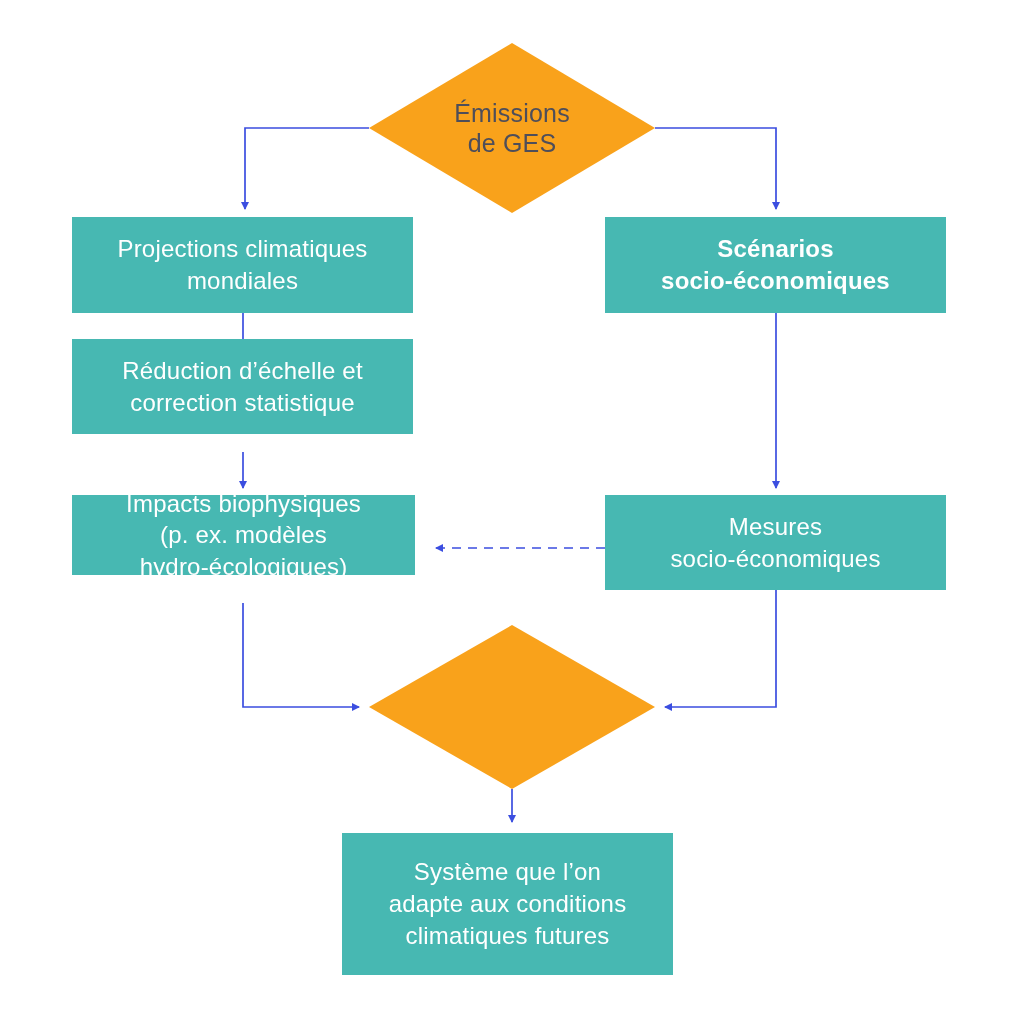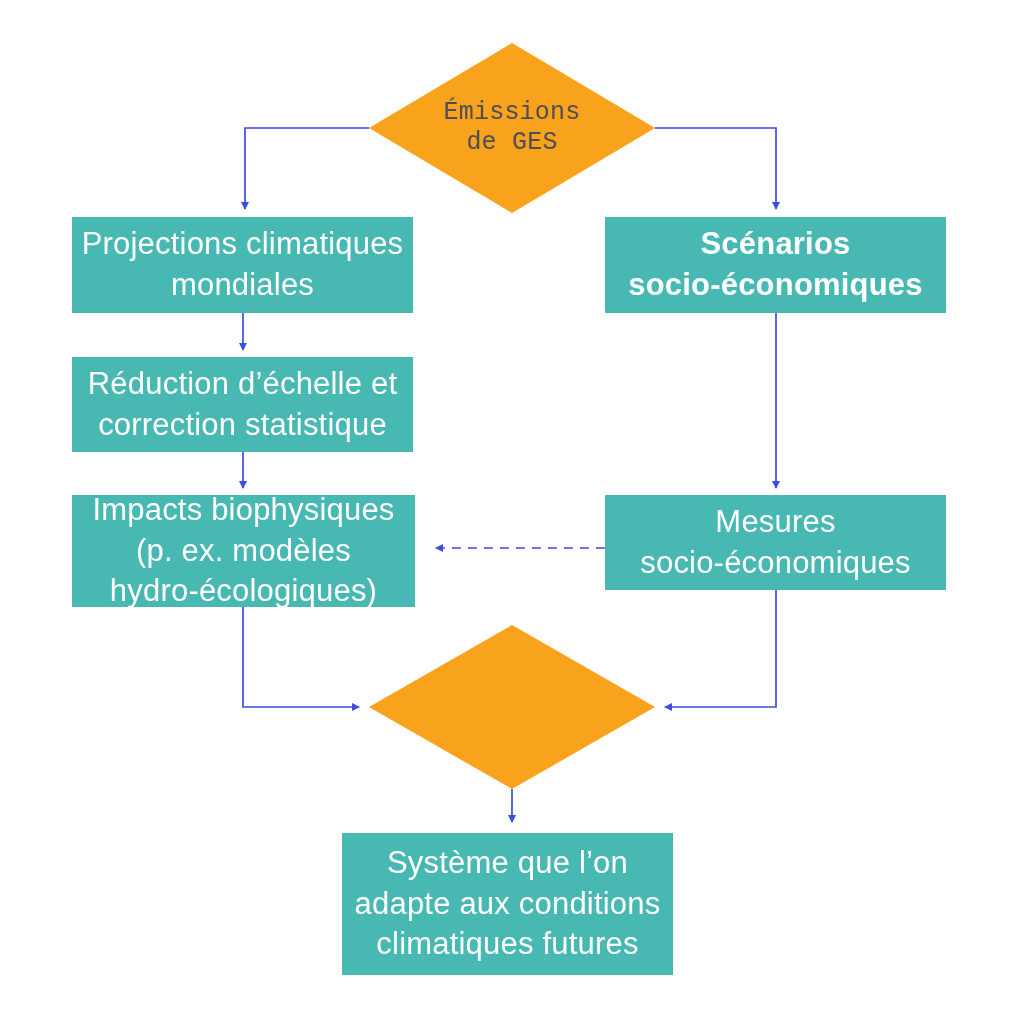--- a/index.html
+++ b/index.html
@@ -28,38 +28,37 @@
     align-items: center;
     justify-content: center;
     text-align: center;
     box-sizing: border-box;
   }
   .node.rect {
     background: #47B8B2;
   }
   .node .label {
     white-space: pre-line;
-    font-size: 31px;
+    font-size: 24px;
     line-height: 1.32;
     color: #ffffff;
     letter-spacing: 0.2px;
   }
   .node.diamond-label {
     background: transparent;
-    font-family: Liberation Mono, monospace;
   }
   .node.diamond-label .label {
     color: #4E4E5A;
     font-size: 25px;
     line-height: 1.22;
   }
   
   .n-projections   { left: 72px;  top: 217px; width: 341px; height: 96px;  }
-  .n-reduction     { left: 72px;  top: 357px; width: 341px; height: 95px;  }
-  .n-impacts-bio   { left: 72px;  top: 495px; width: 343px; height: 112px; }
+  .n-reduction     { left: 72px;  top: 339px; width: 341px; height: 95px;  }
+  .n-impacts-bio   { left: 72px;  top: 495px; width: 343px; height: 80px; }
   .n-scenarios     { left: 605px; top: 217px; width: 341px; height: 96px; font-weight: bold;  }
   .n-impacts-socio { left: 605px; top: 495px; width: 341px; height: 95px;  }
   .n-systeme       { left: 342px; top: 833px; width: 331px; height: 142px; }
   
   .n-emissions     { left: 369px; top: 43px;  width: 286px; height: 170px; }
   .n-mesures       { left: 369px; top: 625px; width: 286px; height: 164px; }
 </style>
 </head>
 <body>
 

